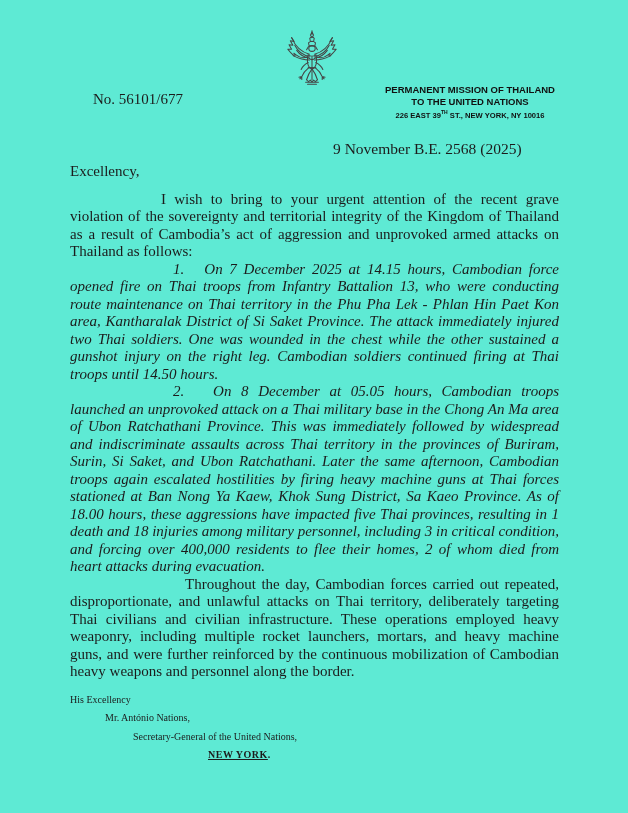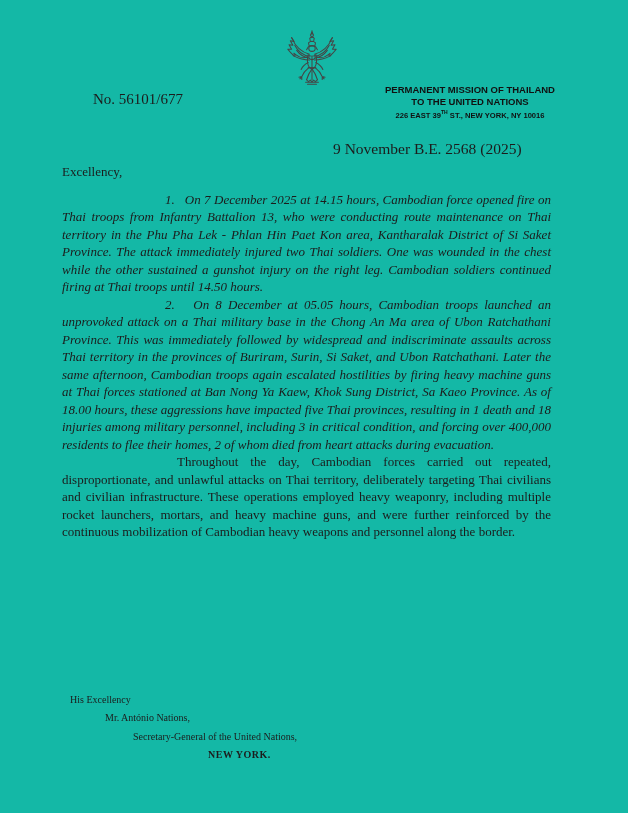--- a/index.html
+++ b/index.html
@@ -1,20 +1,20 @@
 <!DOCTYPE html>
 <html><head>
 <meta charset="utf-8">
 <style>
   html, body { margin: 0; padding: 0; background: #ffffff; }
   .page {
     position: relative;
     width: 628px;
     height: 813px;
-    background: #14b8a6;
+    background: #5eead4;
     font-family: "Liberation Serif", serif;
     color: #1c1c1c;
     overflow: hidden;
   }
   .ref-no {
     position: absolute;
     left: 93px;
     top: 91px;
     font-size: 15px;
   }
@@ -40,44 +40,45 @@
   .letterhead .lh-address { font-size: 7.6px; line-height: 11px; white-space: nowrap; }
   .letterhead .lh-address sup { font-size: 5px; vertical-align: super; }
   .date-line {
     position: absolute;
     left: 333px;
     top: 140px;
     font-size: 15.5px;
   }
   .letter-body {
     position: absolute;
-    left: 62px;
+    left: 70px;
     top: 163px;
     width: 489px;
-    font-size: 13px;
+    font-size: 15px;
     line-height: 17.5px;
     text-align: justify;
   }
   .salutation { margin: 0 0 10px 0; text-align: left; }
   .para { margin: 0; }
   .para.indent-a { text-indent: 91px; }
   .para.indent-b { text-indent: 103px; font-style: italic; }
   .para.indent-c { text-indent: 115px; }
   .addressee {
     position: absolute;
     left: 70px;
     top: 691px;
     font-size: 10px;
     line-height: 18.4px;
   }
   .addressee .addr-line2 { padding-left: 35px; }
   .addressee .addr-line3 { padding-left: 63px; }
   .addressee .addr-line4 { padding-left: 138px; }
   .addressee .city {
     font-weight: bold;
+    text-decoration: underline;
     letter-spacing: 0.5px;
   }
   .addressee .city-suffix { font-weight: bold; }
 </style>
 </head>
 <body>
 
 <div class="page">
 
   <div class="ref-no">No. 56101/677</div>
@@ -140,20 +141,21 @@
   <div class="letterhead">
     <div class="lh-line">PERMANENT MISSION OF THAILAND</div>
     <div class="lh-line">TO THE UNITED NATIONS</div>
     <div class="lh-address"><span>226 EAST 39</span><sup>TH</sup><span> ST., NEW YORK, NY 10016</span></div>
   </div>
 
   <div class="date-line">9 November B.E. 2568 (2025)</div>
 
   <div class="letter-body">
     <p class="salutation">Excellency,</p>
+    <p class="para indent-a">I wish to bring to your urgent attention of the recent grave violation of the sovereignty and territorial integrity of the Kingdom of Thailand as a result of Cambodia’s act of aggression and unprovoked armed attacks on Thailand as follows:</p>
     <p class="para indent-b">1.&nbsp;&nbsp;&nbsp;On 7 December 2025 at 14.15 hours, Cambodian force opened fire on Thai troops from Infantry Battalion 13, who were conducting route maintenance on Thai territory in the Phu Pha Lek - Phlan Hin Paet Kon area, Kantharalak District of Si Saket Province. The attack immediately injured two Thai soldiers. One was wounded in the chest while the other sustained a gunshot injury on the right leg. Cambodian soldiers continued firing at Thai troops until 14.50 hours.</p>
     <p class="para indent-b">2.&nbsp;&nbsp;&nbsp;On 8 December at 05.05 hours, Cambodian troops launched an unprovoked attack on a Thai military base in the Chong An Ma area of Ubon Ratchathani Province. This was immediately followed by widespread and indiscriminate assaults across Thai territory in the provinces of Buriram, Surin, Si Saket, and Ubon Ratchathani. Later the same afternoon, Cambodian troops again escalated hostilities by firing heavy machine guns at Thai forces stationed at Ban Nong Ya Kaew, Khok Sung District, Sa Kaeo Province. As of 18.00 hours, these aggressions have impacted five Thai provinces, resulting in 1 death and 18 injuries among military personnel, including 3 in critical condition, and forcing over 400,000 residents to flee their homes, 2 of whom died from heart attacks during evacuation.</p>
     <p class="para indent-c">Throughout the day, Cambodian forces carried out repeated, disproportionate, and unlawful attacks on Thai territory, deliberately targeting Thai civilians and civilian infrastructure. These operations employed heavy weaponry, including multiple rocket launchers, mortars, and heavy machine guns, and were further reinforced by the continuous mobilization of Cambodian heavy weapons and personnel along the border.</p>
   </div>
 
   <div class="addressee">
     <div class="addr-line1">His Excellency</div>
     <div class="addr-line2">Mr. António Nations,</div>
     <div class="addr-line3">Secretary-General of the United Nations,</div>
     <div class="addr-line4"><span class="city">NEW YORK</span><span class="city-suffix">.</span></div>

